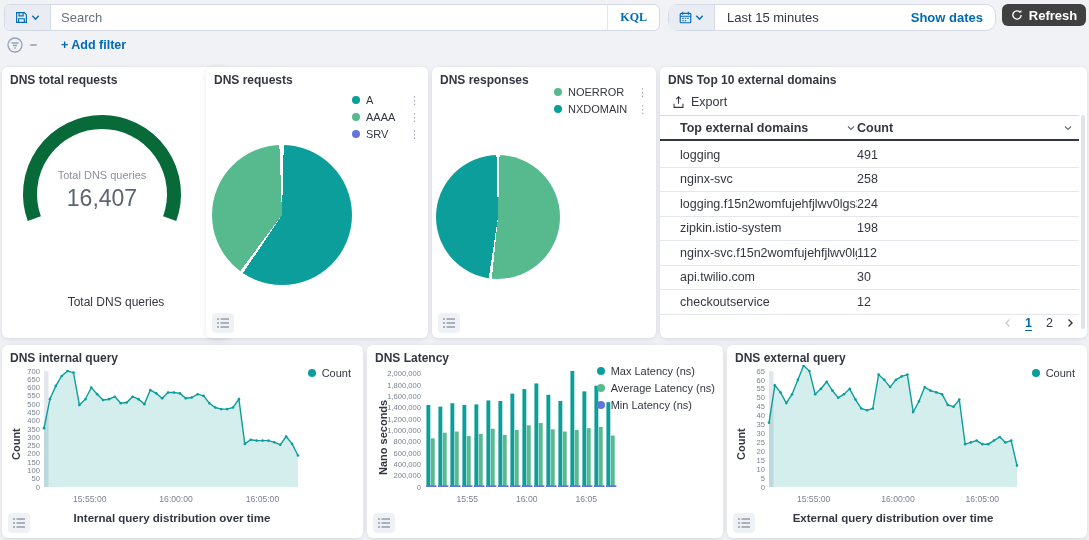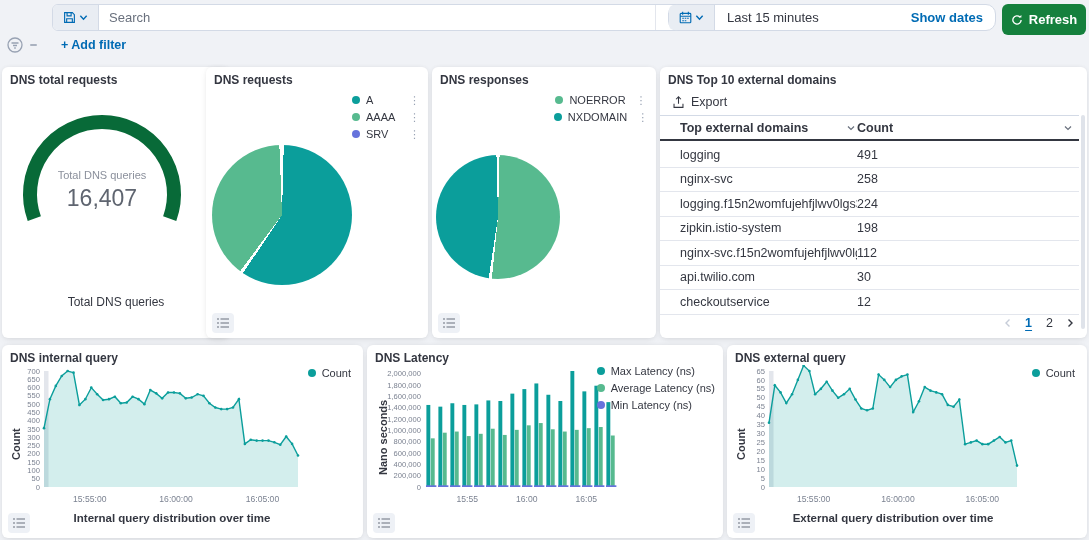--- a/index.html
+++ b/index.html
@@ -5,34 +5,34 @@
   * { box-sizing: border-box; margin: 0; padding: 0; }
   html,body { width:1089px; height:540px; }
   body {
     position: relative; overflow: hidden;
     background:#f0f2f6;
     font-family:"Liberation Sans", sans-serif;
     color:#343741;
   }
   
   .searchbar{position:absolute;left:4px;top:4px;width:656px;height:27px;background:#fff;
-    border:1px solid #d3dae6;border-radius:6px;display:flex;align-items:stretch;margin-left:48px;}
+    border:1px solid #d3dae6;border-radius:6px;display:flex;align-items:stretch;}
   .addon{width:46px;background:#e9edf3;border-right:1px solid #d3dae6;border-radius:5px 0 0 5px;
     display:flex;align-items:center;justify-content:center;gap:3px;cursor:pointer;}
   .searchbar input{flex:1;border:none;outline:none;font:13px "Liberation Sans",sans-serif;
     padding:0 10px;color:#343741;background:transparent;}
   .searchbar input::placeholder{color:#69707d;opacity:1;}
   .kql{display:flex;align-items:center;padding:0 12px;color:#006bb4;font-weight:bold;
     font-size:12px;cursor:pointer;font-family:Liberation Serif, serif;}
   .datepicker{position:absolute;left:668px;top:4px;width:328px;height:27px;background:#fff;
     border:1px solid #d3dae6;border-radius:10px;display:flex;align-items:stretch;}
   .timeval{flex:1;display:flex;align-items:center;padding-left:12px;font-size:13px;color:#343741;cursor:pointer;}
   .showdates{display:flex;align-items:center;padding:0 12px;color:#006bb4;font-weight:bold;
     font-size:13px;cursor:pointer;text-decoration:none;}
-  .refreshbtn{position:absolute;left:1002px;top:4px;width:84px;height:31px;background:#15803d;
+  .refreshbtn{position:absolute;left:1002px;top:4px;width:84px;height:22px;background:#404040;
     border:none;border-radius:6px;color:#fff;font-weight:bold;font-size:13px;
     display:flex;align-items:center;justify-content:center;gap:6px;cursor:pointer;
     font-family:"Liberation Sans",sans-serif;}
   .filterbar{position:absolute;left:7px;top:37px;display:flex;align-items:center;gap:7px;}
   .filterdash{width:7px;height:2px;background:#aab2c0;border-radius:1px;}
   .addfilter{color:#006bb4;font-weight:bold;font-size:12.5px;cursor:pointer;text-decoration:none;margin-left:17px;}
   
   .panel{position:absolute;background:#fff;border-radius:6px;
     box-shadow:0 0.9px 4px -1px rgba(0,0,0,.08),0 2.6px 8px -1px rgba(0,0,0,.06);}
   .ptitle{position:absolute;top:6px;left:8px;font-size:12px;font-weight:bold;color:#343741;}
@@ -151,21 +151,21 @@
   <div class="pie" id="pie-requests" style="left: 6px; top: 78px; width: 140px; height: 140px; background: conic-gradient(rgb(255, 255, 255) 0%, rgb(255, 255, 255) 0.4%, rgb(11, 158, 155) 0.4%, rgb(11, 158, 155) 59.4%, rgb(255, 255, 255) 59.4%, rgb(255, 255, 255) 59.8%, rgb(255, 255, 255) 59.8%, rgb(255, 255, 255) 60.2%, rgb(87, 186, 143) 60.2%, rgb(87, 186, 143) 99.4%, rgb(255, 255, 255) 99.4%, rgb(255, 255, 255) 99.8%, rgb(255, 255, 255) 99.8%, rgb(255, 255, 255) 100%, rgb(102, 115, 220) 100%, rgb(102, 115, 220) 100%, rgb(255, 255, 255) 100%, rgb(255, 255, 255) 100%);"></div>
   <div class="toggle">
     <svg width="12" height="10" viewBox="0 0 12 10">
       <path d="M0 1h2M0 5h2M0 9h2M3.5 1H12M3.5 5H12M3.5 9H12" stroke="#69707d" stroke-width="1.2"></path>
     </svg>
   </div>
 </div>
 
 <div class="panel" style="left:432px;top:67px;width:224px;height:271px;">
   <div class="ptitle">DNS responses</div>
-  <div class="legend" style="top:27px;right:8px;width:94px;align-items:center;">
+  <div class="legend" style="top:19px;right:8px;width:94px;">
     <div class="lrow">
       <span class="ldot" style="background-color: rgb(87, 186, 143);"></span>
       <span>NOERROR</span>
       <span class="lmenu">⋮</span>
     </div>
     <div class="lrow">
       <span class="ldot" style="background-color: rgb(11, 158, 155);"></span>
       <span>NXDOMAIN</span>
       <span class="lmenu">⋮</span>
     </div>

